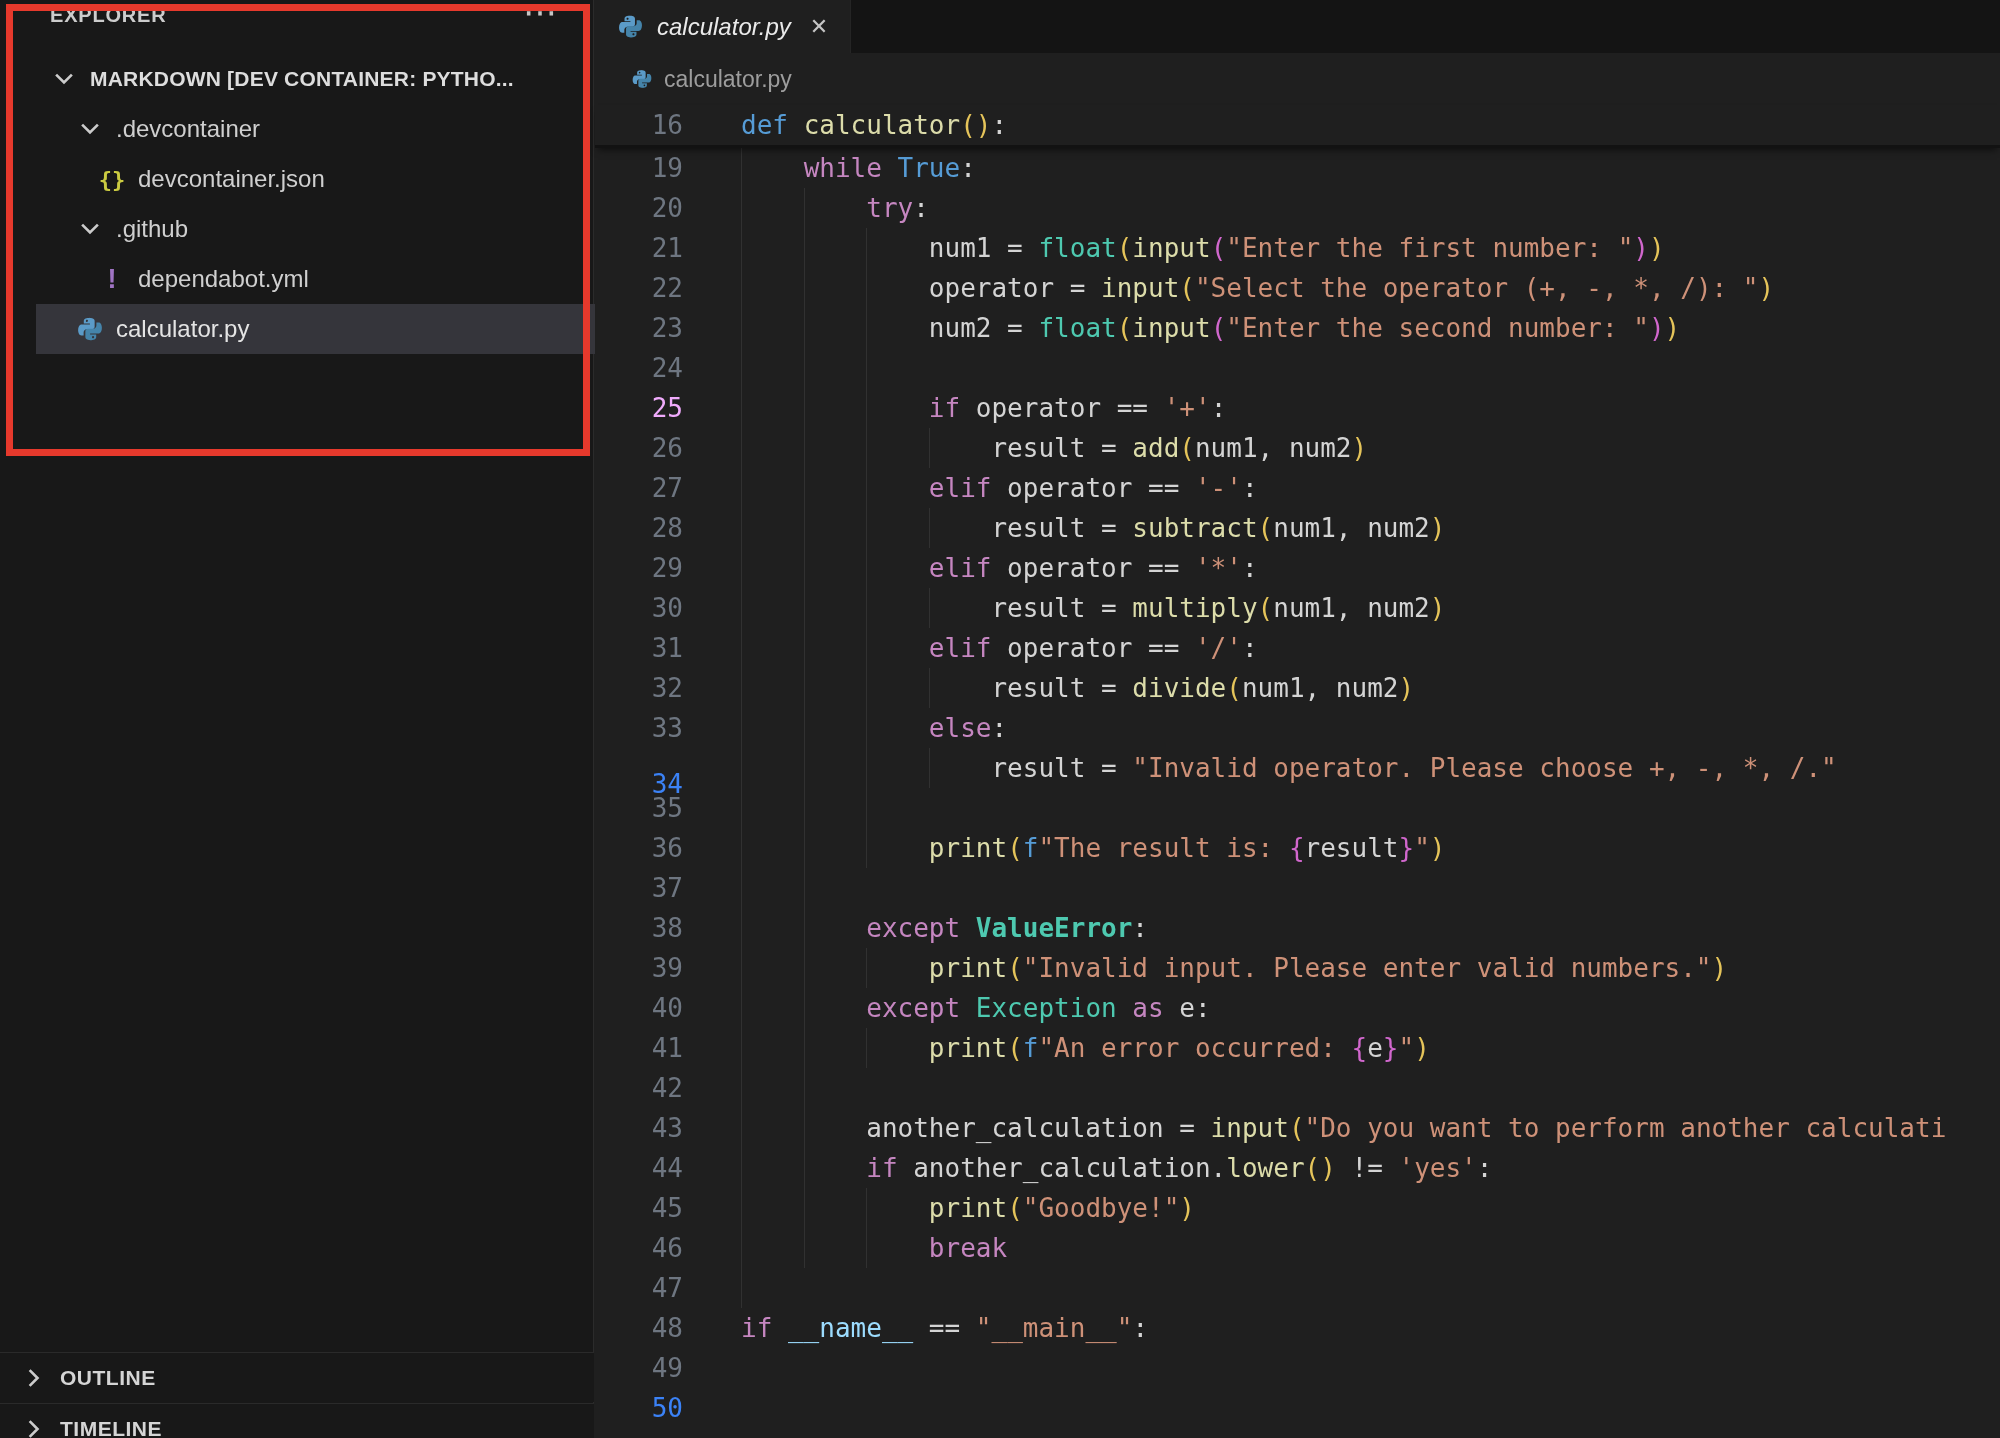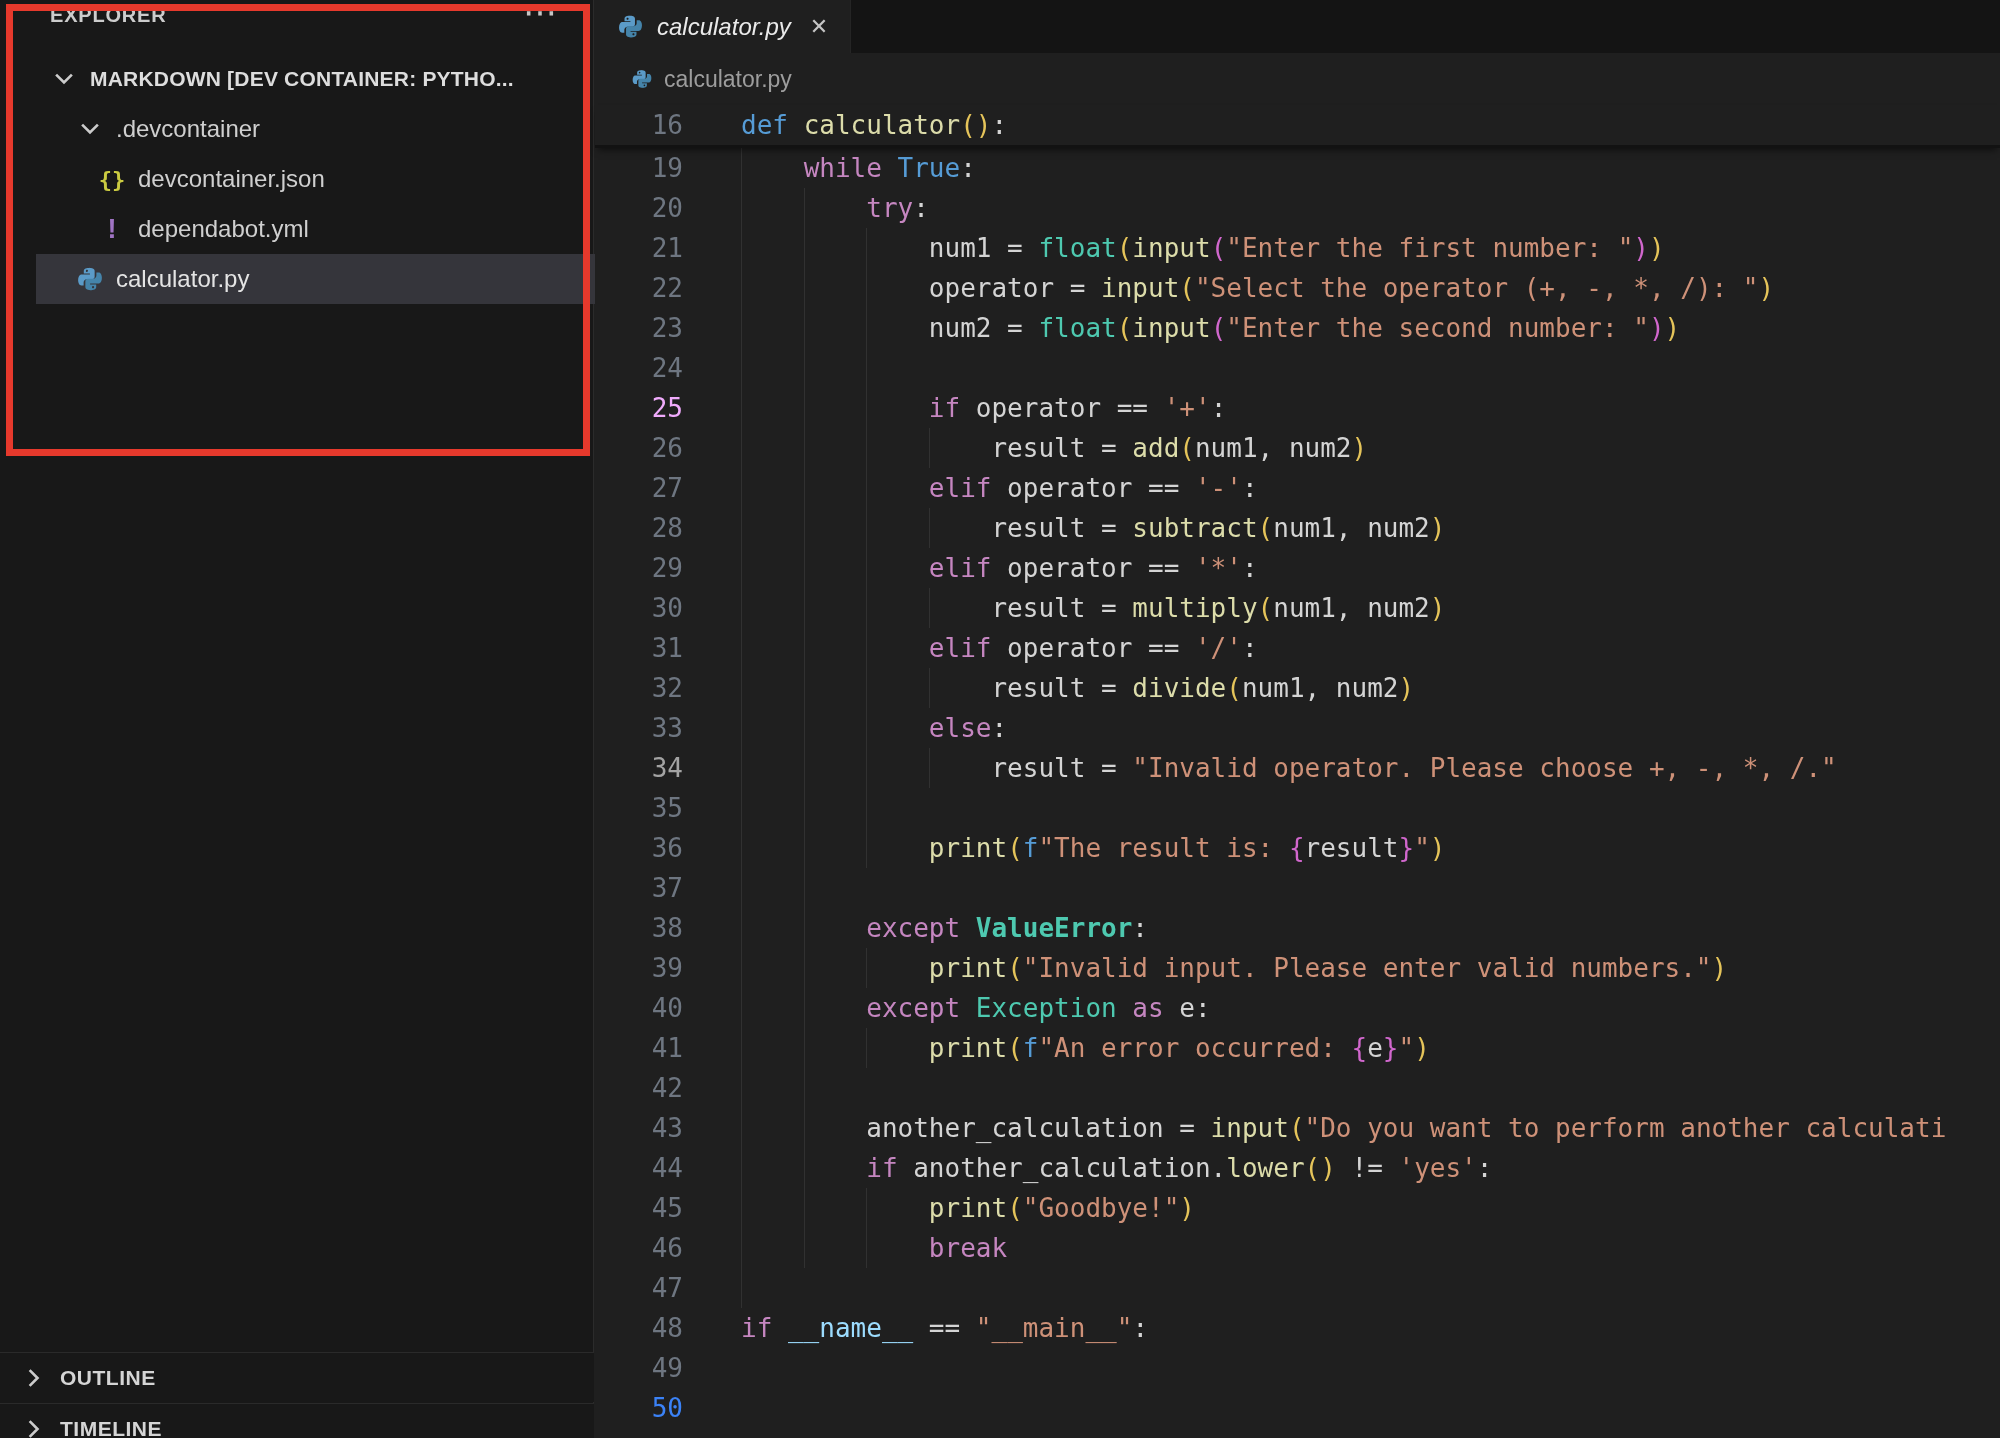--- a/index.html
+++ b/index.html
@@ -83,20 +83,28 @@
             </svg>
           </span>
           <span>.devcontainer</span>
         </div>
         <div class="trow" style="padding-left: 62px;">
           <span class="ticon">
             <span class="ic-json">{}</span>
           </span>
           <span>devcontainer.json</span>
         </div>
+        <div class="trow" style="padding-left: 40px;">
+          <span class="ticon">
+            <svg viewBox="0 0 16 16" style="transform:rotate(0deg)">
+              <path d="M3.5 5.5 8 10l4.5-4.5" fill="none" stroke="#cccccc" stroke-width="1.5"></path>
+            </svg>
+          </span>
+          <span>.github</span>
+        </div>
         <div class="trow" style="padding-left: 62px;">
           <span class="ticon">
             <span class="ic-warn">!</span>
           </span>
           <span>dependabot.yml</span>
         </div>
         <div class="trow sel" style="padding-left: 40px;">
           <span class="ticon">
             <svg viewBox="0 0 32 32">
               <path fill="#5b9bc8" d="M15.9 3c-2 0-3.7.3-5 .9-1.3.6-2 1.6-2 2.9v3h7v1H6.6c-1.4 0-2.5.7-3.2 2-.7 1.3-1 2.8-1 4.6 0 1.5.3 2.8.9 4 .6 1.2 1.6 1.9 2.9 1.9h2.5v-3.4c0-1.9 1.6-3.6 3.6-3.6h6.1c1.6 0 2.9-1.3 2.9-2.9V6.8c0-1.3-.7-2.3-2-2.9-1.3-.6-3-.9-4.4-.9zm-3.4 2.5c.7 0 1.2.5 1.2 1.2S13.2 8 12.5 8s-1.2-.5-1.2-1.2.5-1.3 1.2-1.3z"></path>
@@ -209,21 +217,21 @@
         </div>
         <div class="cline">
           <div class="gut" style="color: rgb(110, 118, 129);">32</div>
           <div class="ccode"><span class="guide" style="left: 0ch;"></span><span class="guide" style="left: 4ch;"></span><span class="guide" style="left: 8ch;"></span><span class="guide" style="left: 12ch;"></span><span style="color: rgb(212, 212, 212);">                result = </span><span style="color: rgb(220, 220, 170);">divide</span><span style="color: rgb(229, 196, 90);">(</span><span style="color: rgb(212, 212, 212);">num1, num2</span><span style="color: rgb(229, 196, 90);">)</span></div>
         </div>
         <div class="cline">
           <div class="gut" style="color: rgb(110, 118, 129);">33</div>
           <div class="ccode"><span class="guide" style="left: 0ch;"></span><span class="guide" style="left: 4ch;"></span><span class="guide" style="left: 8ch;"></span><span style="color: rgb(212, 212, 212);">            </span><span style="color: rgb(197, 134, 192);">else</span><span style="color: rgb(212, 212, 212);">:</span></div>
         </div>
         <div class="cline">
-          <div class="gut" style="color: #a3a3a3;">34</div>
+          <div class="gut" style="color: #3b82f6; margin-top: 16px;">34</div>
           <div class="ccode"><span class="guide" style="left: 0ch;"></span><span class="guide" style="left: 4ch;"></span><span class="guide" style="left: 8ch;"></span><span class="guide" style="left: 12ch;"></span><span style="color: rgb(212, 212, 212);">                result = </span><span style="color: rgb(206, 145, 120);">"Invalid operator. Please choose +, -, *, /."</span></div>
         </div>
         <div class="cline">
           <div class="gut" style="color: rgb(110, 118, 129);">35</div>
           <div class="ccode"><span class="guide" style="left: 0ch;"></span><span class="guide" style="left: 4ch;"></span><span class="guide" style="left: 8ch;"></span></div>
         </div>
         <div class="cline">
           <div class="gut" style="color: rgb(110, 118, 129);">36</div>
           <div class="ccode"><span class="guide" style="left: 0ch;"></span><span class="guide" style="left: 4ch;"></span><span class="guide" style="left: 8ch;"></span><span style="color: rgb(212, 212, 212);">            </span><span style="color: rgb(220, 220, 170);">print</span><span style="color: rgb(229, 196, 90);">(</span><span style="color: rgb(86, 156, 214);">f</span><span style="color: rgb(206, 145, 120);">"The result is: </span><span style="color: rgb(209, 103, 205);">{</span><span style="color: rgb(212, 212, 212);">result</span><span style="color: rgb(209, 103, 205);">}</span><span style="color: rgb(206, 145, 120);">"</span><span style="color: rgb(229, 196, 90);">)</span></div>
         </div>

